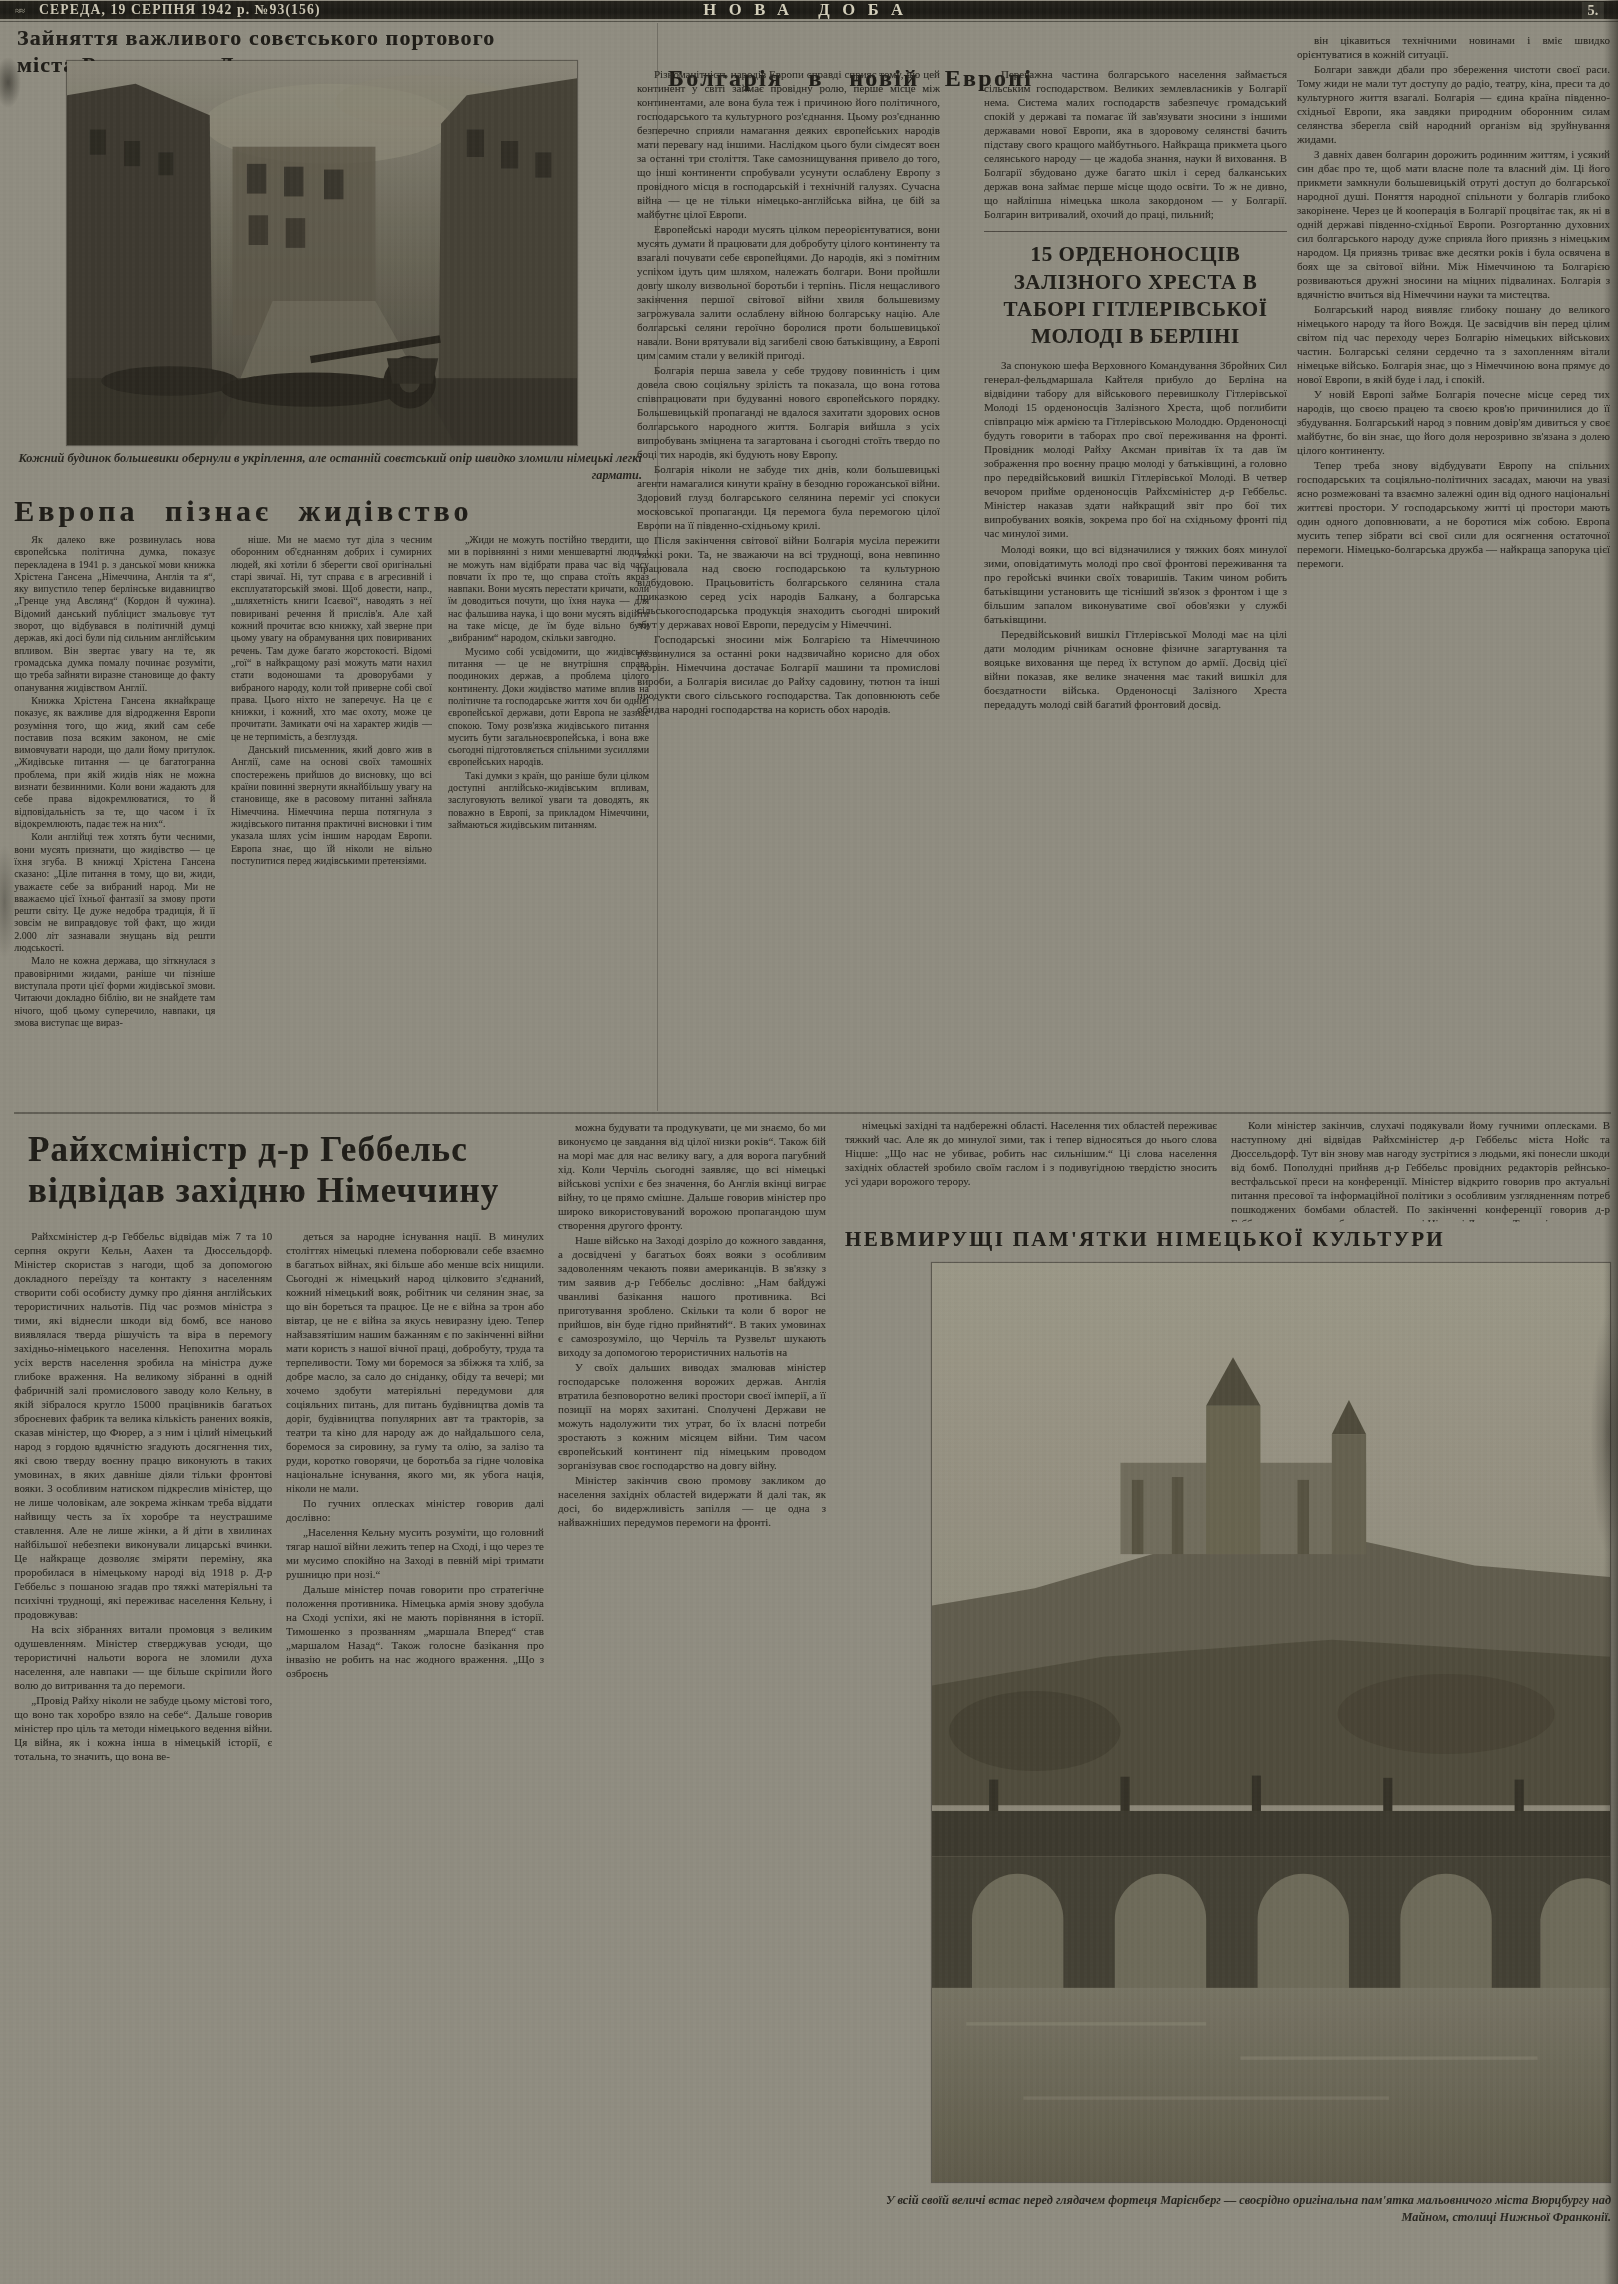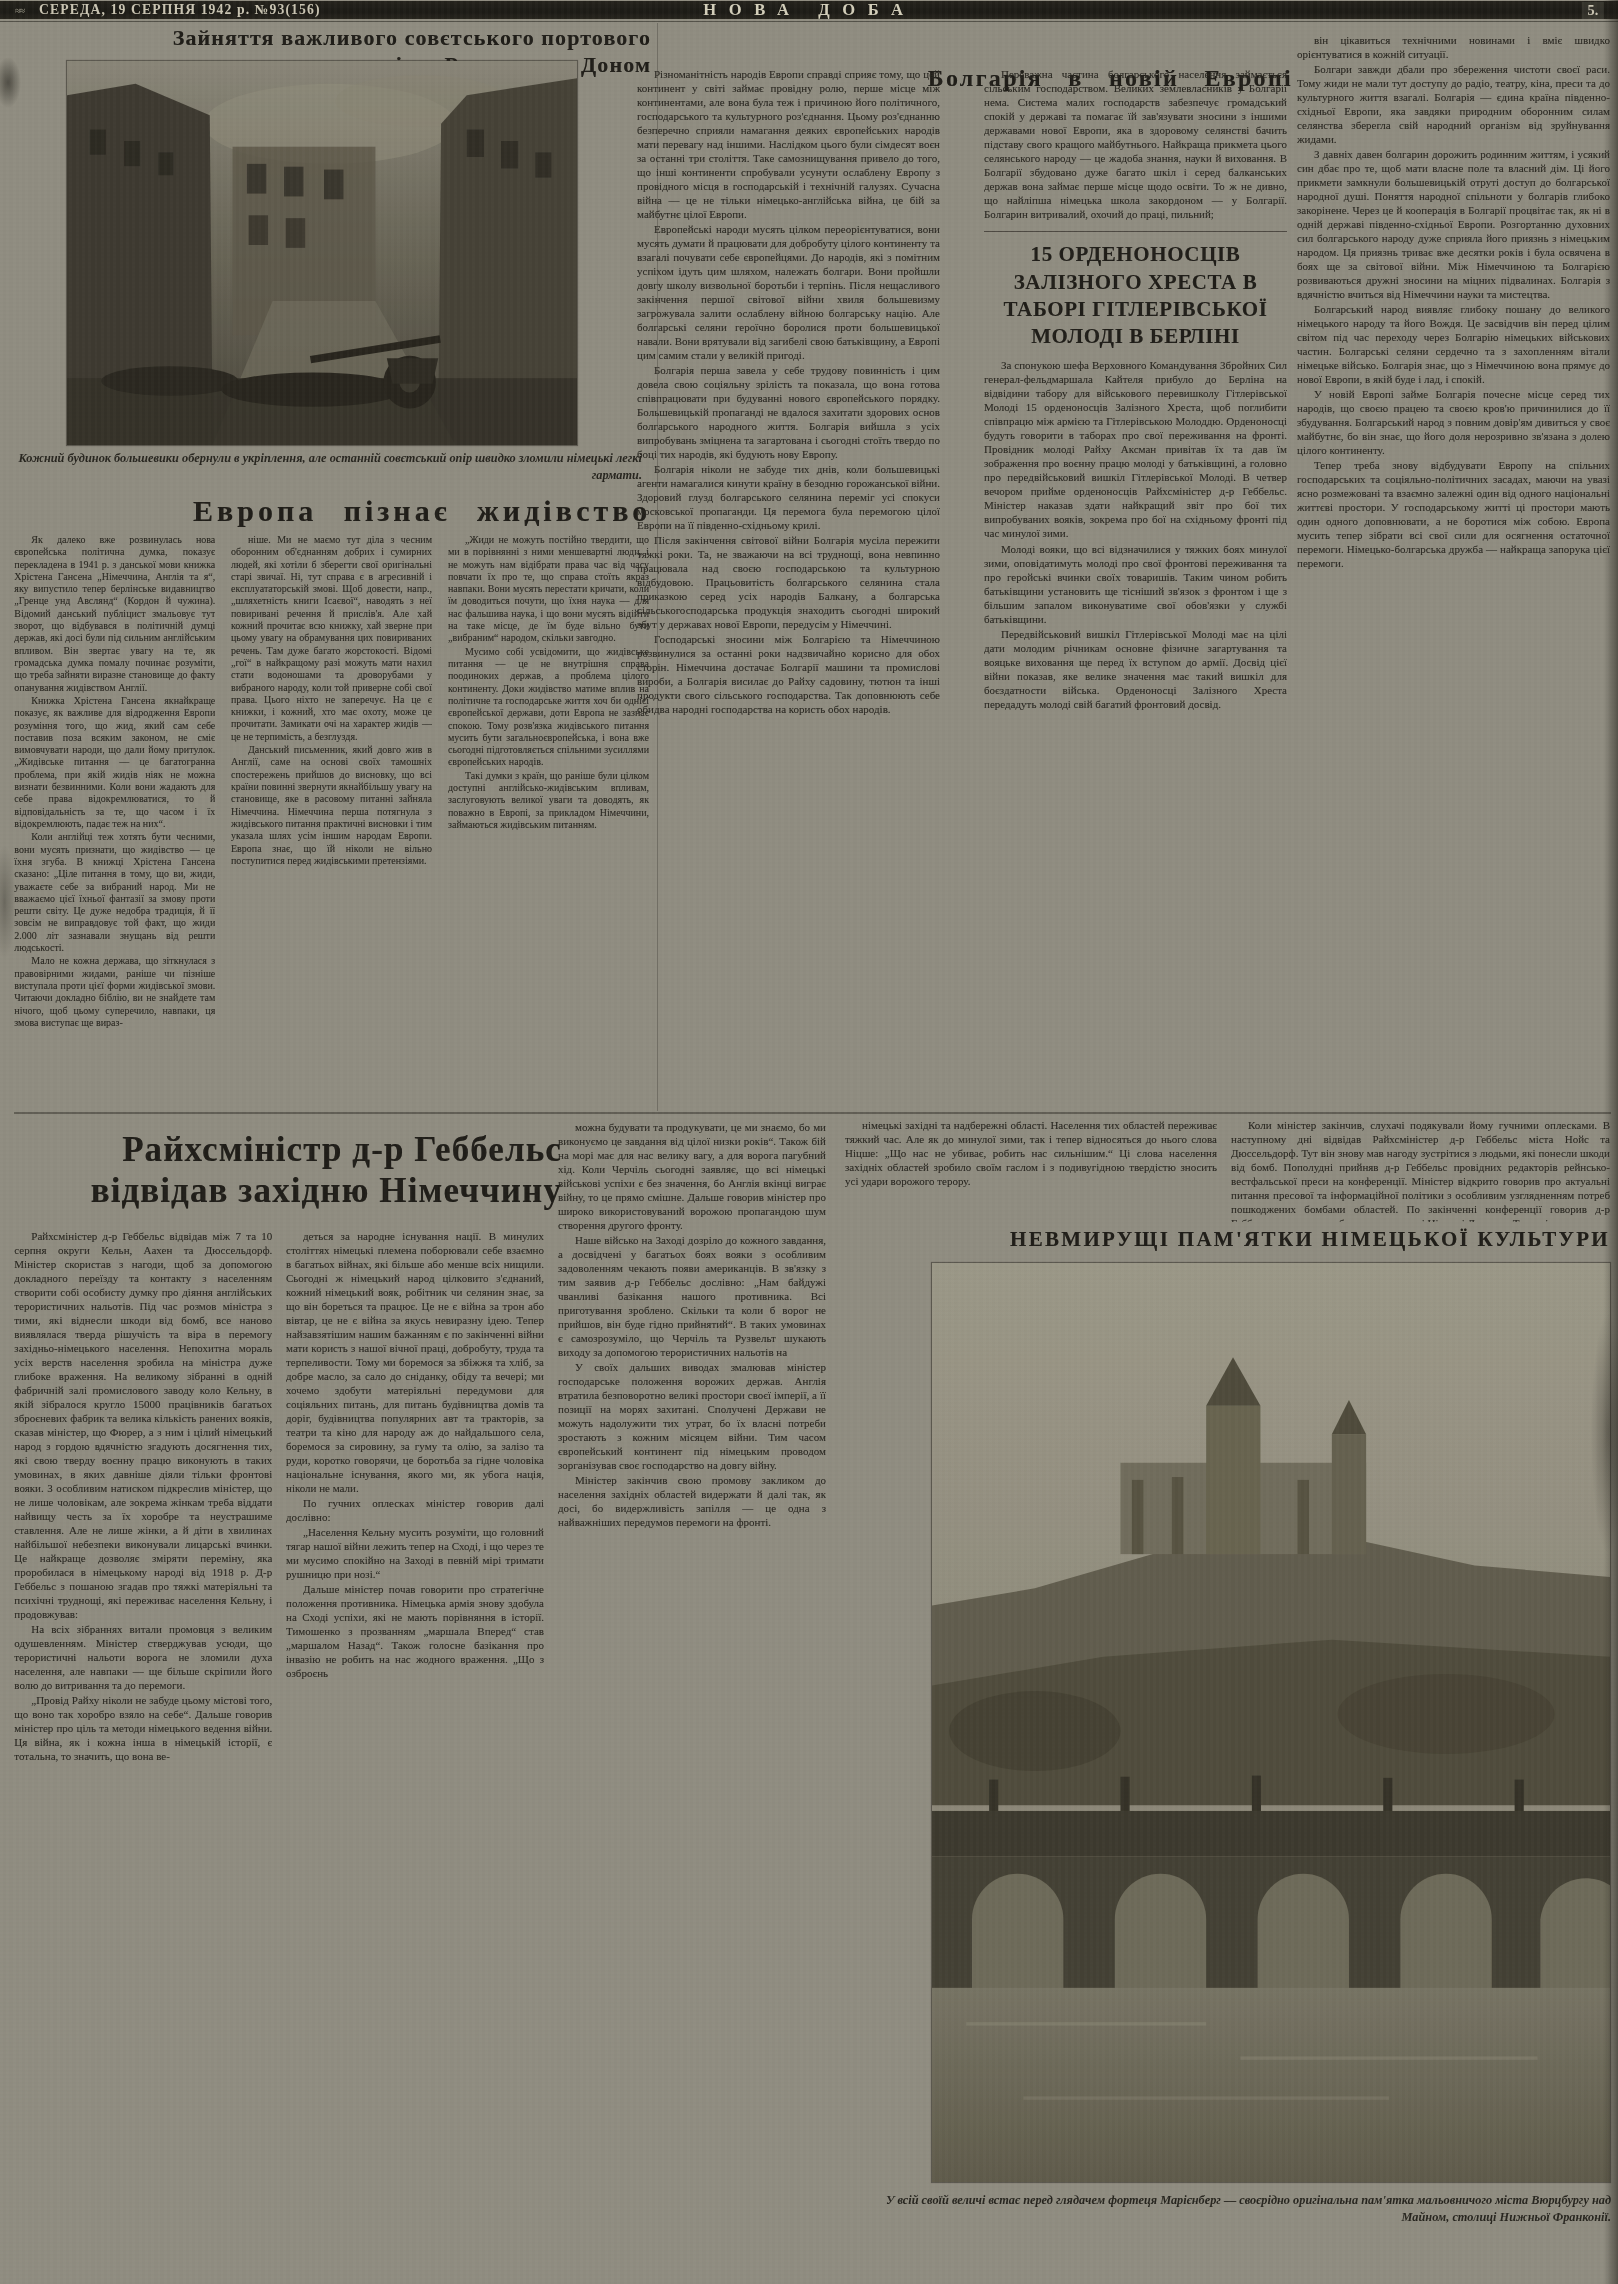--- a/index.html
+++ b/index.html
@@ -34,21 +34,21 @@
   .mh-page{ margin-left:auto; font-size:14.3px; font-weight:bold; background:rgba(200,195,180,.12);
     padding:0 5.7px; }
   .mh-orn{ font-size:10.3px; letter-spacing:-1.1px; opacity:.8; }
   .mh-rule{ position:absolute; left:0; top:21px; width:1619px; height:1.1px; background:rgba(35,32,26,.55); }
 
   
   .vrule-main{ position:absolute; left:657px; top:23px; width:1.1px; height:1088px; background:rgba(45,41,34,.32); }
   .hrule-main{ position:absolute; left:14.3px; top:1112px; width:1597px; height:1.7px; background:rgba(40,36,30,.45); }
 
   
-  .head{ font-weight:bold; color:#1f1d18; text-align:right; text-shadow:0 0 0.6px rgba(31,29,24,.45); }
+  .head{ font-weight:bold; color:#1f1d18; text-align:left; text-shadow:0 0 0.6px rgba(31,29,24,.45); }
   .rostov-head{ position:absolute; left:17px; top:25px; width:634px; font-size:22px; line-height:1.22; letter-spacing:1.1px; }
   .europa-head{ position:absolute; left:14.3px; top:494px; width:637px; font-size:30px; letter-spacing:4px; word-spacing:15px; }
   .bulgaria-head{ position:absolute; left:668px; top:25px; width:625px; font-size:24px; letter-spacing:2.3px; word-spacing:17px;margin-top:40px; }
   .goebbels-head{ position:absolute; left:28px; top:1129px; width:534px; font-size:35px; line-height:1.18; letter-spacing:1.1px; }
   .monuments-head{ position:absolute; left:845px; top:1227px; width:765px; font-size:21px; letter-spacing:2.3px; }
 
   
   .photo{ position:absolute; background:#555248; box-shadow:0 0 0 1.1px rgba(40,36,30,.5), inset 0 0 34px rgba(15,14,10,.6); }
   .rostov-photo{ left:67px; top:61px; width:510px; height:384px; }
   .monuments-photo{ left:932px; top:1263px; width:678px; height:919px; }

